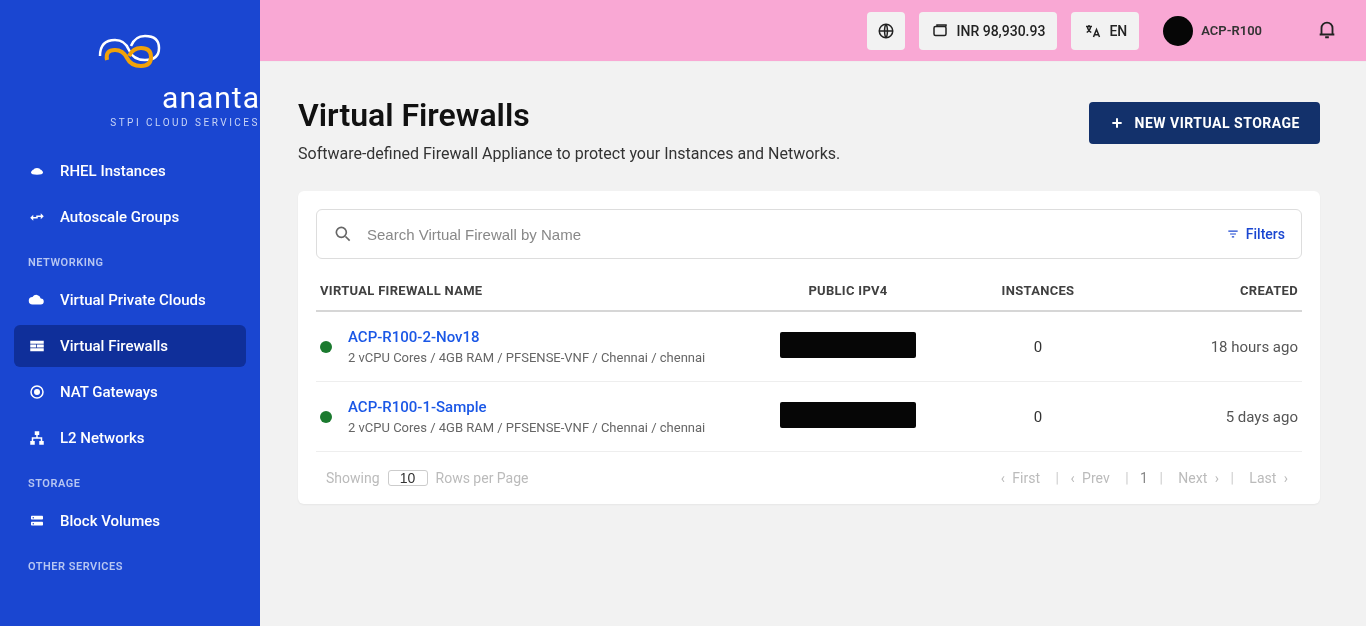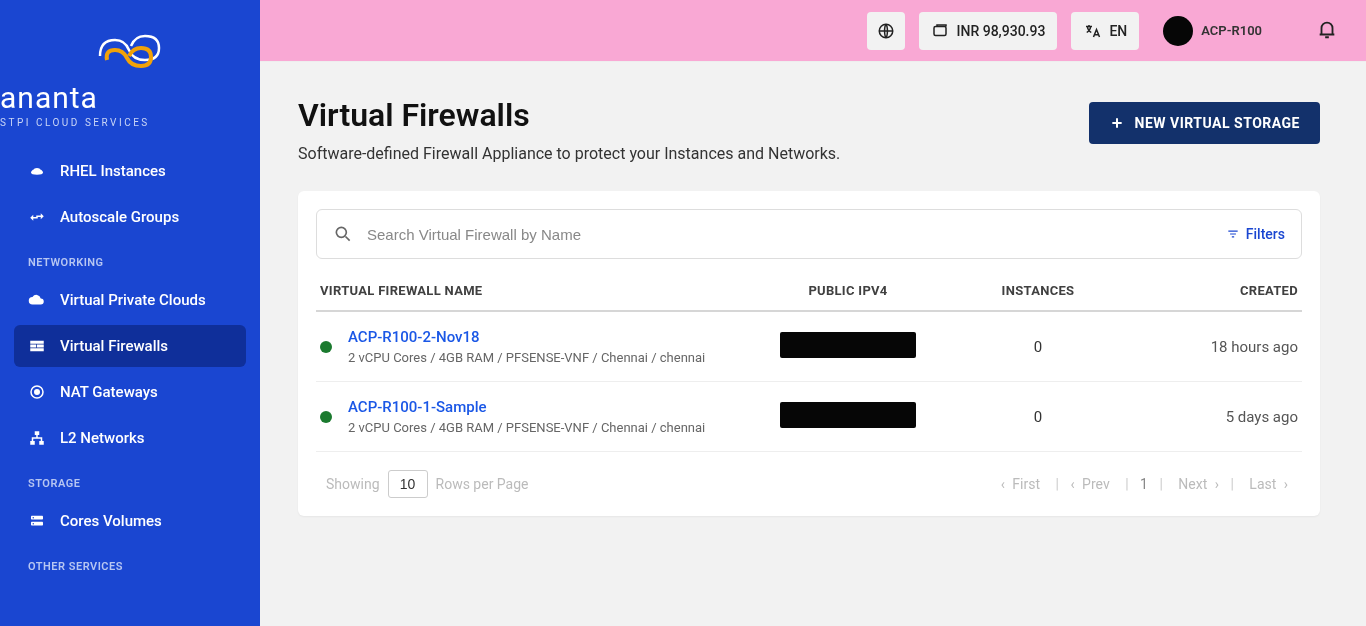--- a/index.html
+++ b/index.html
@@ -8,21 +8,21 @@
       width: 1366px; height: 626px; overflow: hidden;
       background: #f0f0f0; color: #333;
     }
     .app { display: flex; height: 100%; }
     
     .sidebar {
       width: 260px; background: #1a46d1; color: #fff;
       display: flex; flex-direction: column; overflow-y: auto;
       flex-shrink: 0;
     }
-    .logo-wrap { text-align: left; padding: 26px 0 18px 0; }
+    .logo-wrap { text-align: right; padding: 26px 0 18px 0; }
     .logo-svg { display: block; margin: 0 auto; }
     .logo-text { font-size: 30px; font-weight: 400; letter-spacing: 1px; margin-top: 4px; }
     .logo-sub { font-size: 10px; letter-spacing: 2.5px; color: #c9d5f6; margin-top: 2px; }
     .nav-list { list-style: none; padding: 4px 14px 0 14px; }
     .nav-item {
       display: flex; align-items: center; gap: 14px;
       padding: 12px 14px; border-radius: 6px; cursor: pointer;
       font-size: 15px; font-weight: 500; margin-bottom: 4px;
     }
     .nav-item.active { background: #0f2f9a; }
@@ -87,21 +87,21 @@
     .status-dot { width: 12px; height: 12px; border-radius: 50%; background: #1b7a2f; flex-shrink: 0; }
     .fw-name { color: #1a57e6; font-size: 15px; font-weight: 500; cursor: pointer; }
     .fw-spec { color: #666; font-size: 13px; margin-top: 4px; }
     .ip-mask { width: 136px; height: 26px; background: #060606; display: inline-block; border-radius: 2px; }
     .col-inst-val { font-size: 15px; color: #333; }
     .col-created-val { font-size: 15px; color: #555; }
     
     .pager { display: flex; align-items: center; justify-content: space-between; padding: 18px 10px 0 10px; color: #bbb; font-size: 14px; }
     .pager-left { display: flex; align-items: center; gap: 8px; }
     .rows-input {
-      width: 40px; height: 28px; border: 1px solid #ccc; border-radius: 3px; text-align: center;
+      width: 40px; height: 16px; border: 1px solid #ccc; border-radius: 3px; text-align: center;
       font-size: 14px; color: #333;
     }
     .pager-right span { margin: 9px 4px; cursor: pointer; color: #bbb; }
     .pager-right .sep { color: #ccc; }
     .pager-right .pg-current { color: #888; }
   </style>
 </head>
 <body>
 
 <div class="app">
@@ -183,21 +183,21 @@
     <ul class="nav-list">
       <li class="nav-item">
         <span class="nav-icon">
           <svg viewBox="0 0 24 24" fill="#fff">
               <rect x="4" y="5" width="16" height="5" rx="1"></rect>
               <rect x="4" y="13" width="16" height="5" rx="1"></rect>
               <circle cx="7" cy="7.5" r="1" fill="#1a46d1"></circle>
               <circle cx="7" cy="15.5" r="1" fill="#1a46d1"></circle>
             </svg>
         </span>
-        <span>Cores Volumes</span>
+        <span>Block Volumes</span>
       </li>
     </ul>
 
     <div class="nav-section">OTHER SERVICES</div>
   </aside>
 
   <div class="main-col">
     <header class="topbar">
       <div class="top-btn top-icon-only">
         <svg viewBox="0 0 24 24" fill="none" stroke="#222" stroke-width="2">

